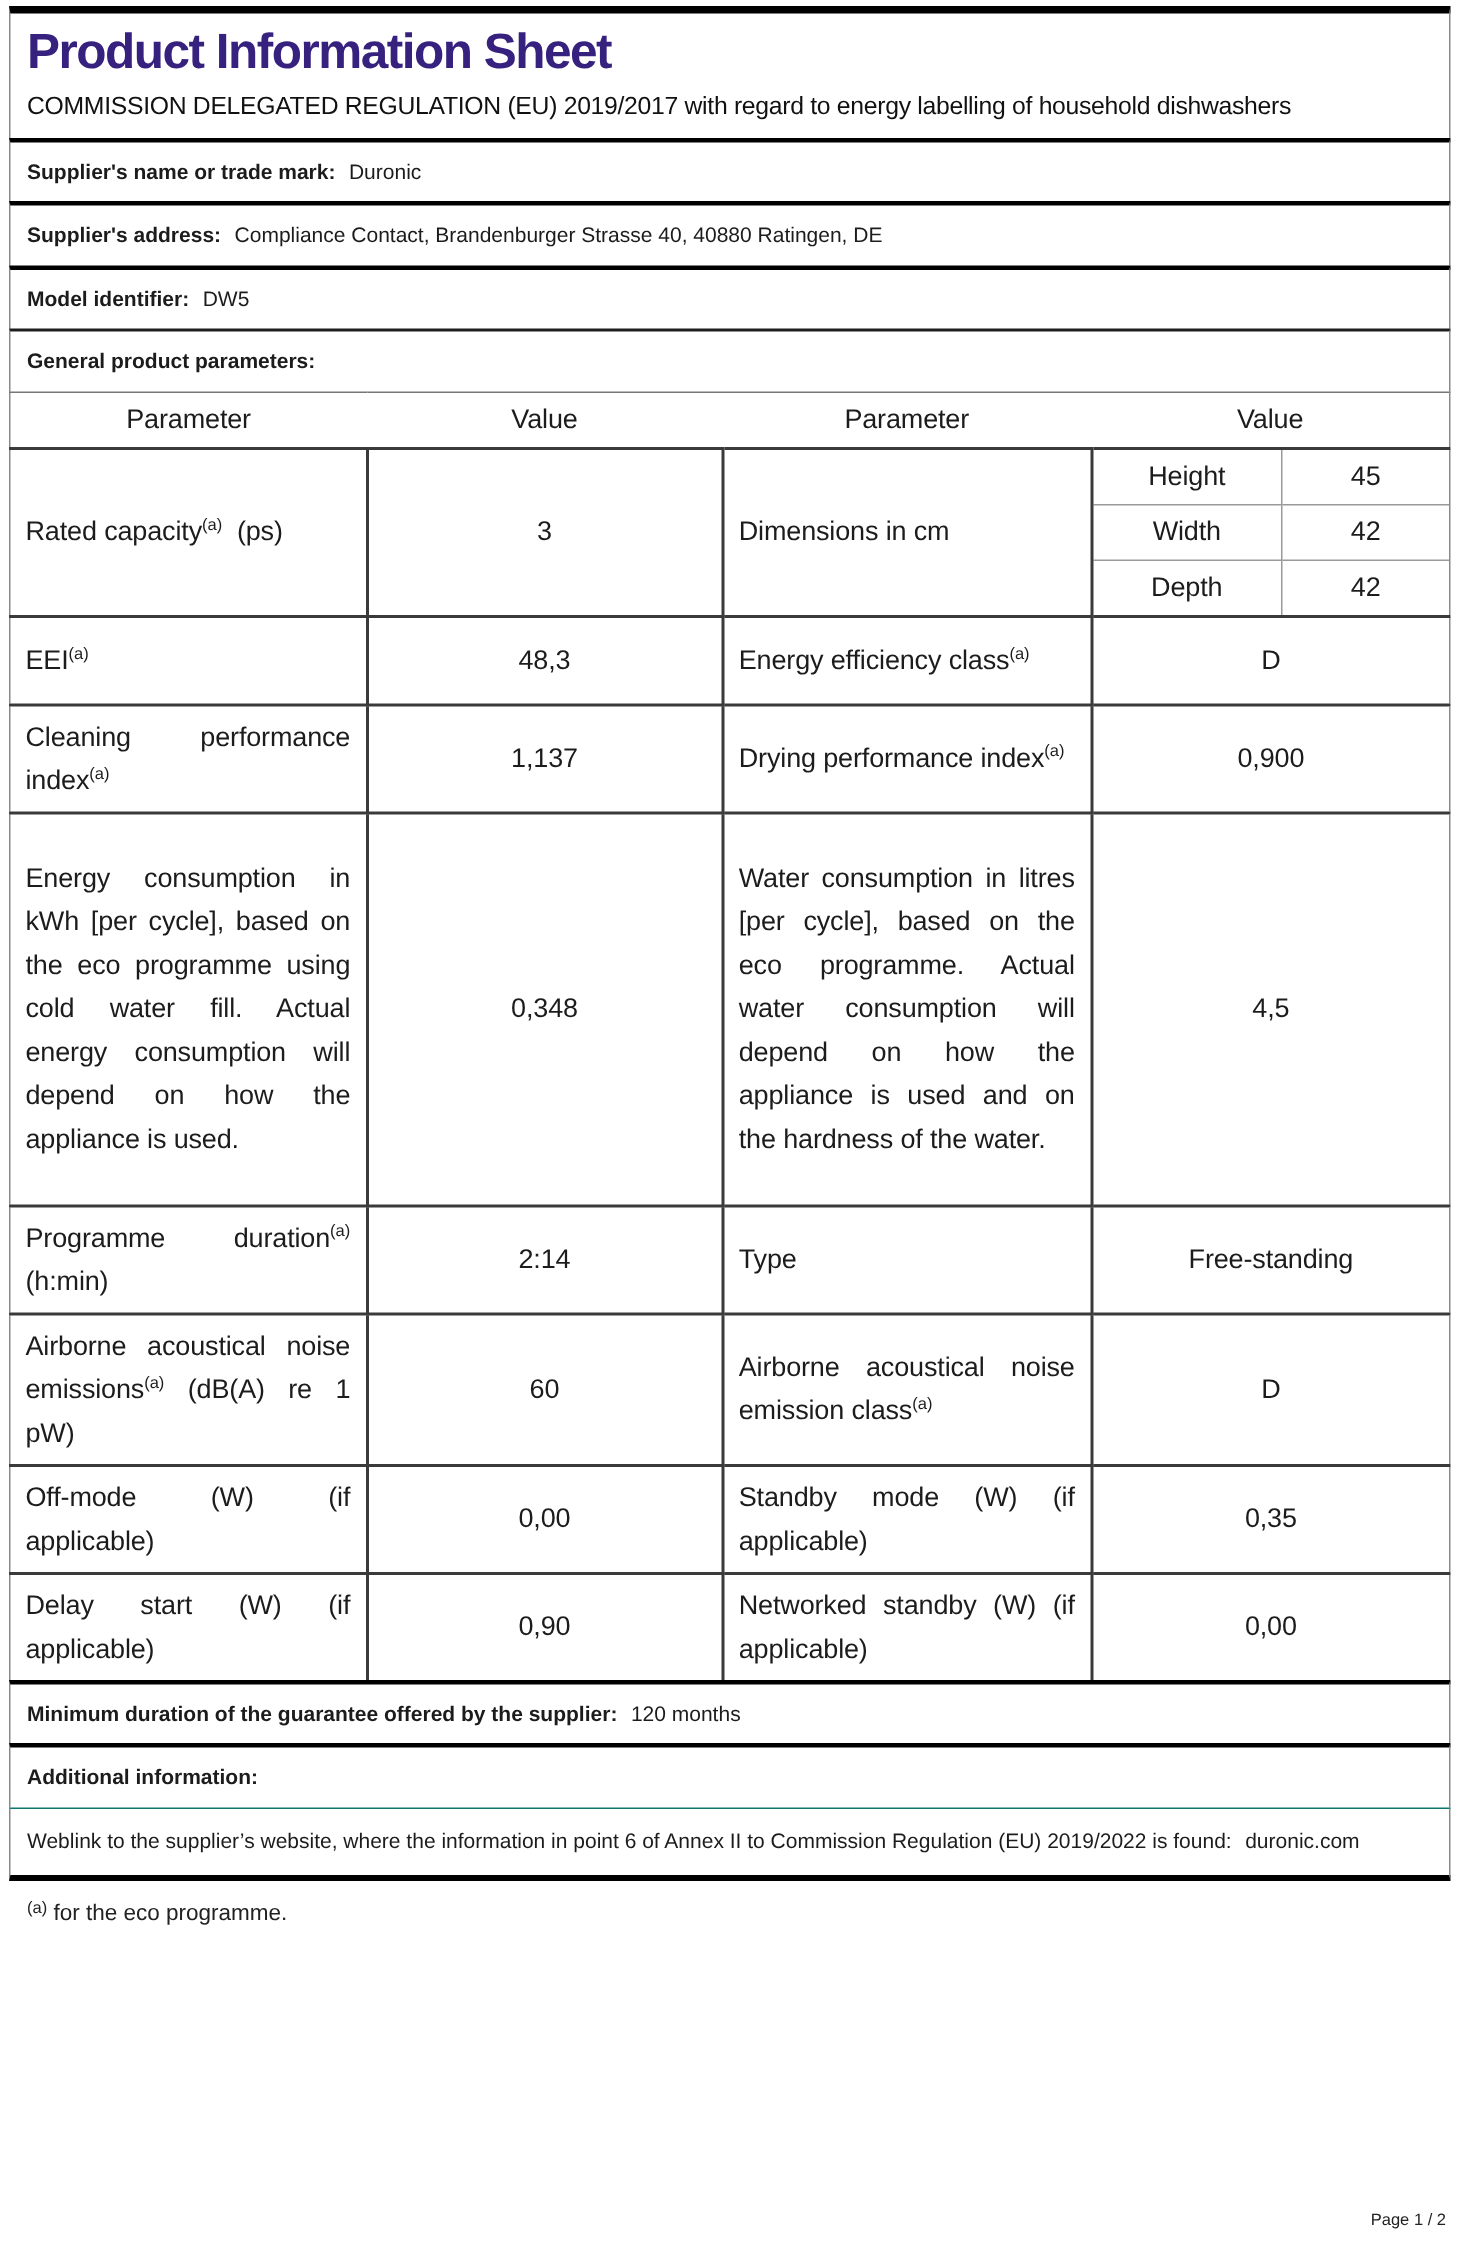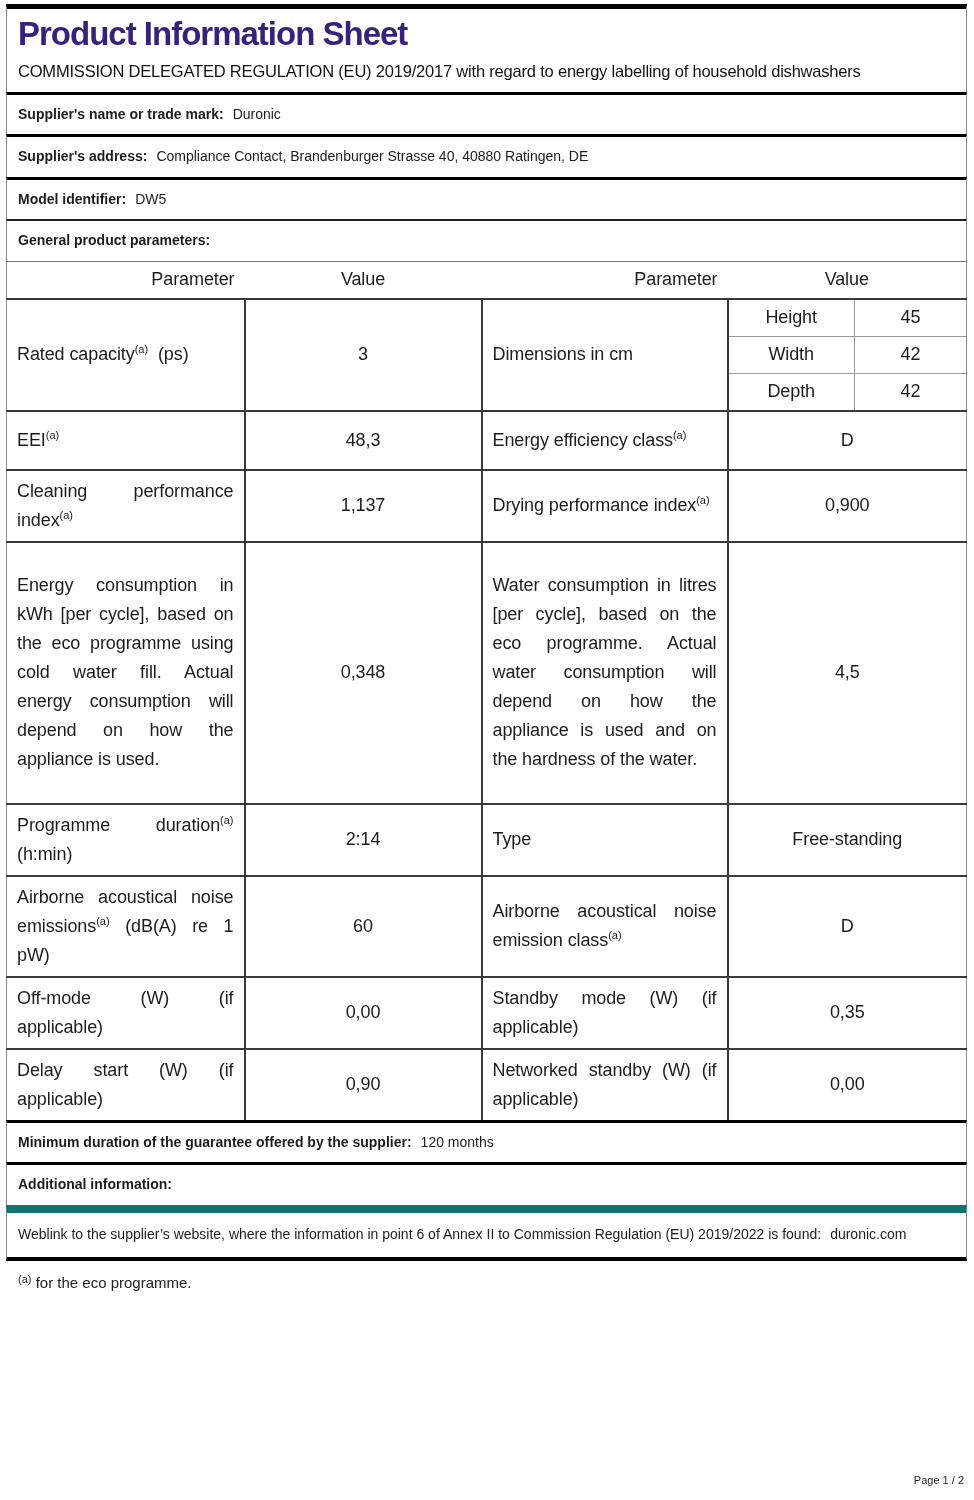--- a/index.html
+++ b/index.html
@@ -37,21 +37,21 @@
     width:100%;border-collapse:collapse;table-layout:fixed;
     font-size:18px;line-height:29px;letter-spacing:-0.1px;
   }
   table.params col.w1{width:238px}
   table.params col.w2{width:237px}
   table.params col.w3{width:246px}
   table.params th{
     font-weight:normal;padding:3px 10px;height:30px;
     border-top:1px solid #777;border-bottom:2px solid #3a3a3a;
   }
-  table.params th.p{text-align:right;}
+  table.params th.p{text-align:center;}
   table.params th.v{text-align:center;}
   table.params td{
     border:2px solid #3a3a3a;vertical-align:middle;
   }
   table.params .c1{border-left:1px solid #8a8a8a;}
   table.params .c4{border-right:1px solid #8a8a8a;}
   table.params tr.last td{border-bottom:none;}
   td.lbl-cell{padding:6px 10px;text-align:justify;}
   td.val-cell{text-align:center;padding:4px 6px;}
   sup{font-size:11px;line-height:0;vertical-align:7px;letter-spacing:0;}
@@ -67,21 +67,21 @@
     font-size:18px;
   }
   table.dims tr:first-child td{border-top:none;}
   table.dims tr:last-child td{border-bottom:none;}
   table.dims td:first-child{border-left:none;}
   table.dims td:last-child{border-right:none;}
 
   
   .row.guarantee{border-top:3px solid #000;}
   .row.additional{border-top:3px solid #000;}
-  .row.weblink{border-top:8px solid #0f766e;border-bottom:4px solid #000;font-weight:normal;line-height:1.55;}
+  .row.weblink{border-top:1px solid #0f766e;border-bottom:4px solid #000;font-weight:normal;line-height:1.55;}
   .footnote{margin:13px 0 0 12px;font-size:15px;color:#222;}
   .footnote sup{font-size:11px;vertical-align:5px;}
   .page-num{position:absolute;right:10px;top:1474px;font-size:11px;color:#222;}
 </style>
 </head>
 <body>
 
 <div class="sheet">
 
   <div class="title-block">

